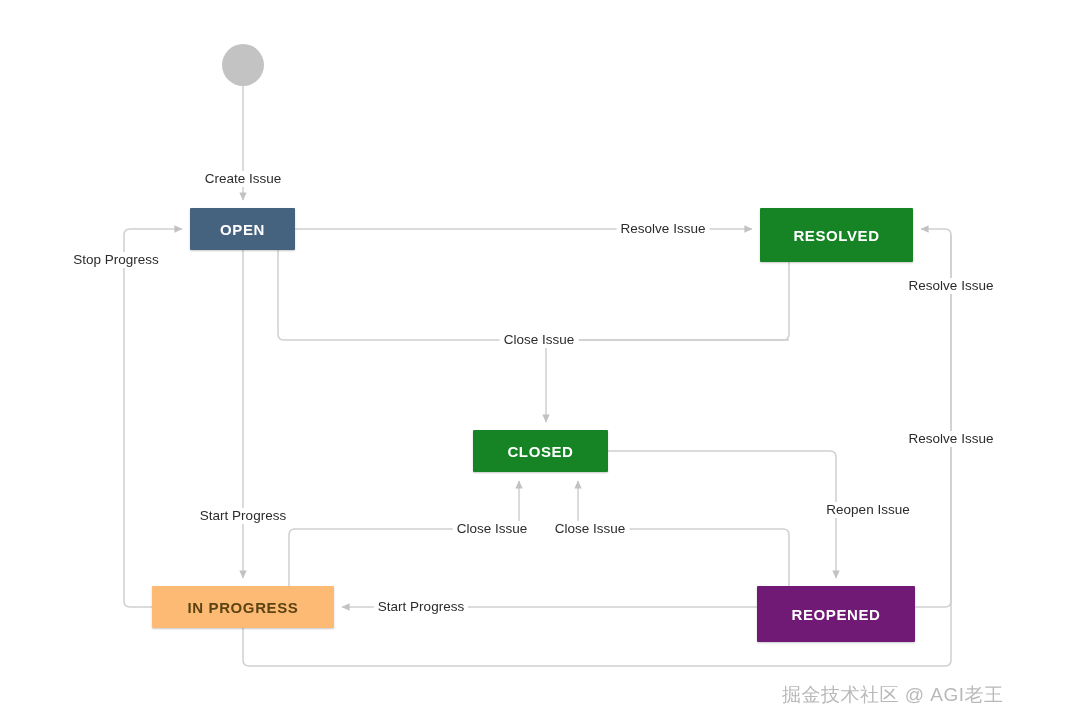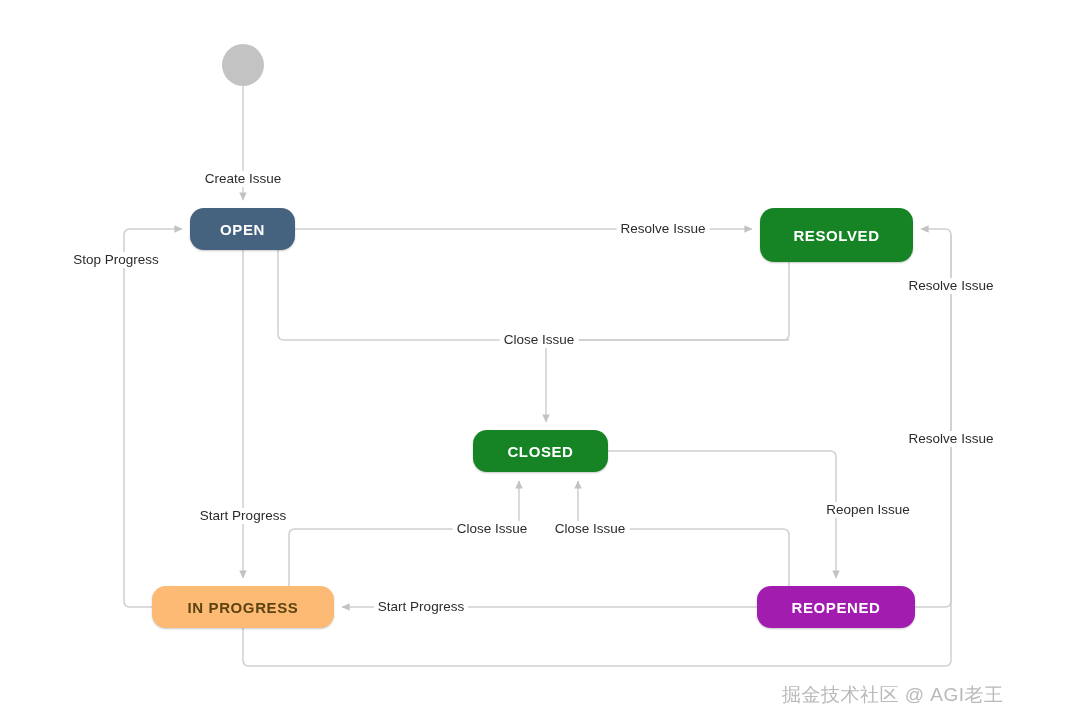--- a/index.html
+++ b/index.html
@@ -20,21 +20,21 @@
   #edges {
     position: absolute;
     left: 0;
     top: 0;
     width: 1080px;
     height: 726px;
   }
   .node {
     position: absolute;
     box-sizing: border-box;
-    border-radius: 14px;
+    border-radius: 1px;
     display: flex;
     align-items: center;
     justify-content: center;
     font-weight: bold;
     font-size: 15px;
     letter-spacing: 0.6px;
     box-shadow: 0 1px 2px rgba(0,0,0,0.22);
     user-select: none;
   }
   .edge-label {
@@ -106,21 +106,21 @@
   <div class="start-node" style="left:222px; top:44px; width:42px; height:42px;"></div>
 
   <div class="node" style="left:190px; top:208px; width:105px; height:42px; background:#45627f; color:#ffffff;">OPEN</div>
 
   <div class="node" style="left:760px; top:208px; width:153px; height:54px; background:#168425; color:#ffffff;">RESOLVED</div>
 
   <div class="node" style="left:473px; top:430px; width:135px; height:42px; background:#168425; color:#ffffff;">CLOSED</div>
 
   <div class="node" style="left:152px; top:586px; width:182px; height:42px; background:#fdba74; color:#5d4311;">IN PROGRESS</div>
 
-  <div class="node" style="left:757px; top:586px; width:158px; height:42px; background:#a21caf; color:#ffffff;">REOPENED</div>
+  <div class="node" style="left:757px; top:586px; width:158px; height:56px; background:#701a75; color:#ffffff;">REOPENED</div>
 
   <div class="edge-label" style="left:243px; top:179px;">Create Issue</div>
 
   <div class="edge-label" style="left:663px; top:229px;">Resolve Issue</div>
 
   <div class="edge-label" style="left:539px; top:340px;">Close Issue</div>
 
   <div class="edge-label" style="left:116px; top:260px;">Stop Progress</div>
 
   <div class="edge-label" style="left:243px; top:516px;">Start Progress</div>

